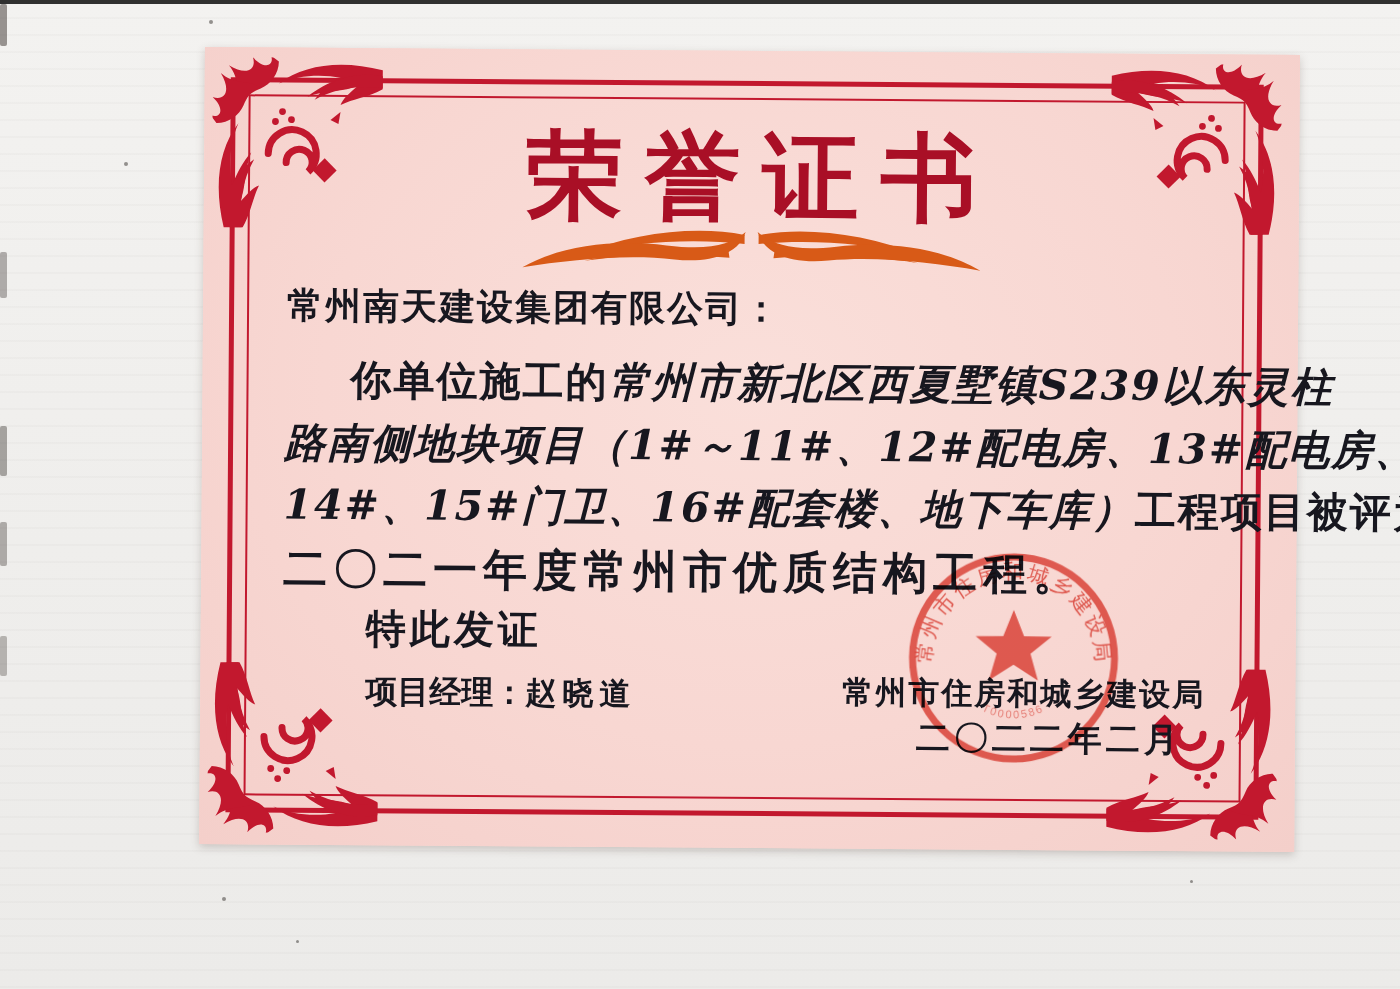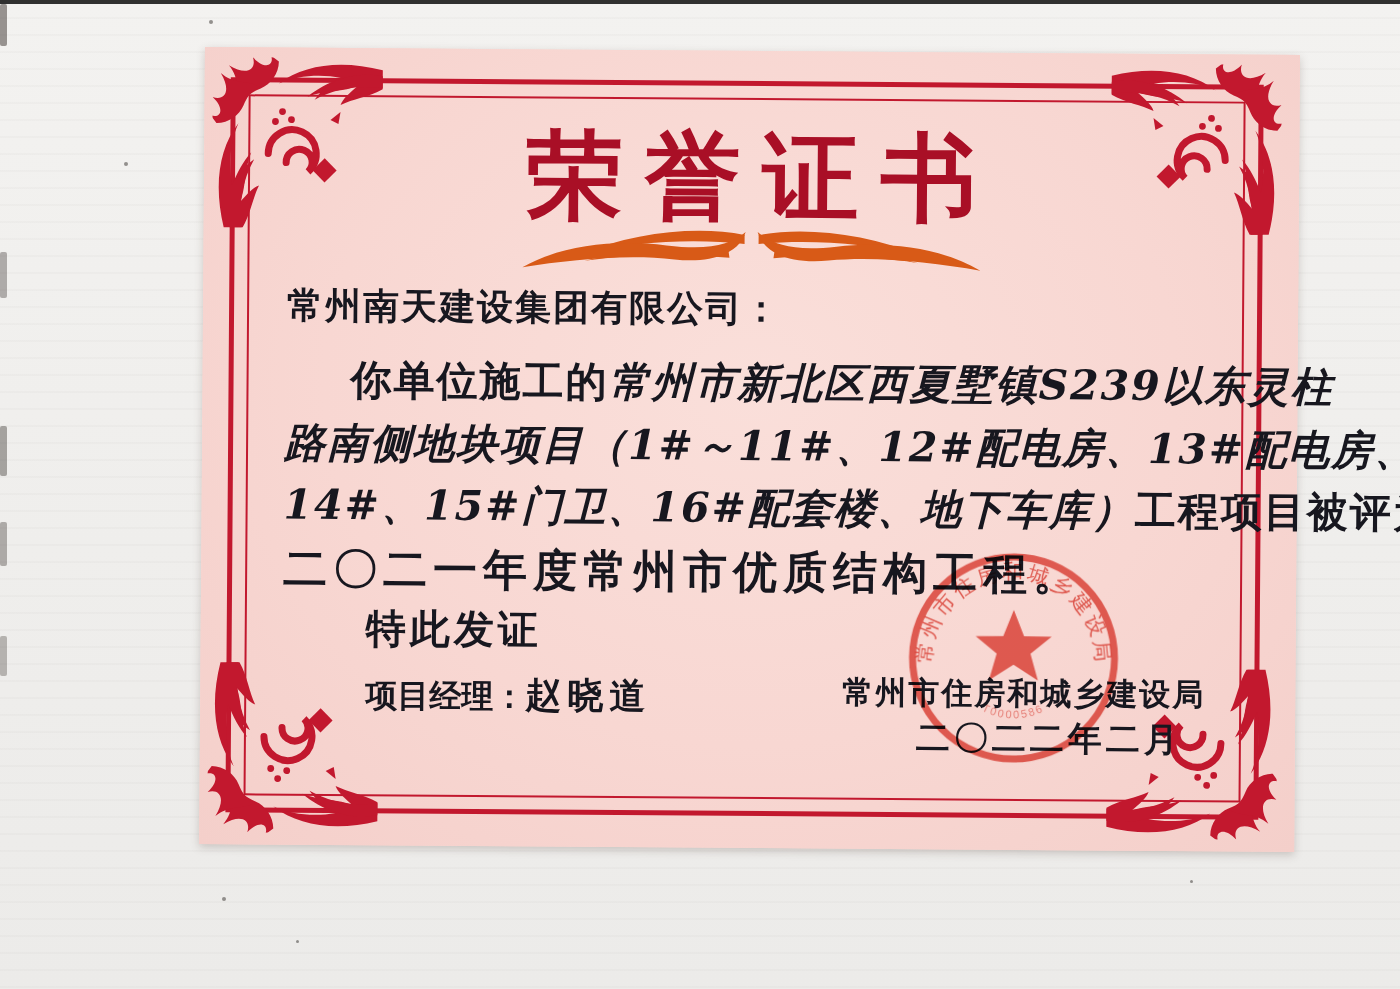--- a/index.html
+++ b/index.html
@@ -46,21 +46,21 @@
   .script{font-family:"DejaVu Serif","Liberation Serif",serif;font-style:italic;font-weight:600;}
   .gothic{font-family:"Liberation Sans","DejaVu Sans",sans-serif;font-weight:bold;}
 
   .recipient{left:84px;top:234px;font-size:36px;letter-spacing:2px;}
   .line-a{left:148px;top:305px;font-size:41px;letter-spacing:2px;}
   .line-b{left:82px;top:368px;font-size:41px;letter-spacing:2px;}
   .line-c{left:82px;top:430px;font-size:41px;letter-spacing:2px;}
   .line-d{left:82px;top:492px;font-size:44px;letter-spacing:6px;}
   .closing{left:165px;top:553px;font-size:40px;letter-spacing:4px;}
   .manager{left:165px;top:622px;font-size:32px;}
-  .manager .name{font-family:"Liberation Serif",serif;font-weight:600;font-size:36px;letter-spacing:6px;}
+  .manager .name{font-family:"Liberation Serif",serif;font-weight:600;font-size:31px;letter-spacing:6px;}
   .issuer{left:642px;top:620px;font-size:31px;letter-spacing:2px;}
   .dateline{left:716px;top:663px;font-size:34px;letter-spacing:4px;}
 
   .seal{position:absolute;left:702px;top:494px;width:222px;height:222px;
     mix-blend-mode:multiply;opacity:.9;filter:blur(0.3px);}
 </style>
 </head>
 <body>
 
 <svg width="0" height="0" style="position:absolute" aria-hidden="true">

